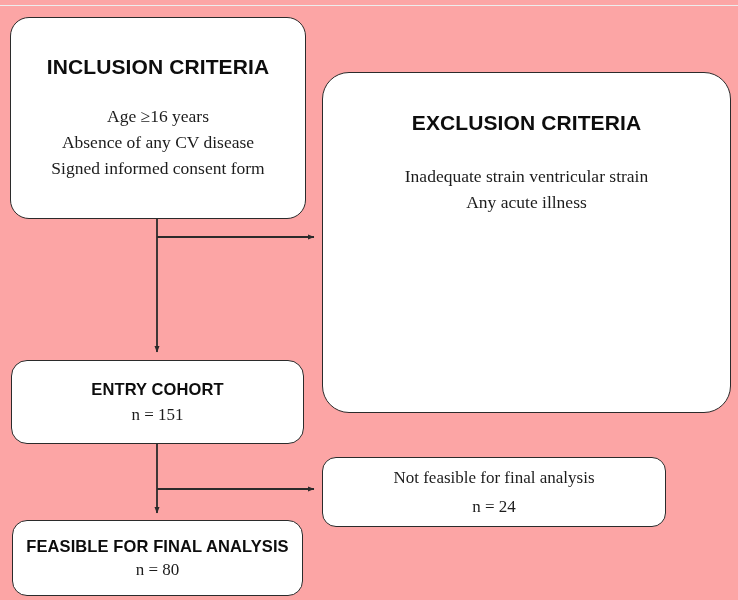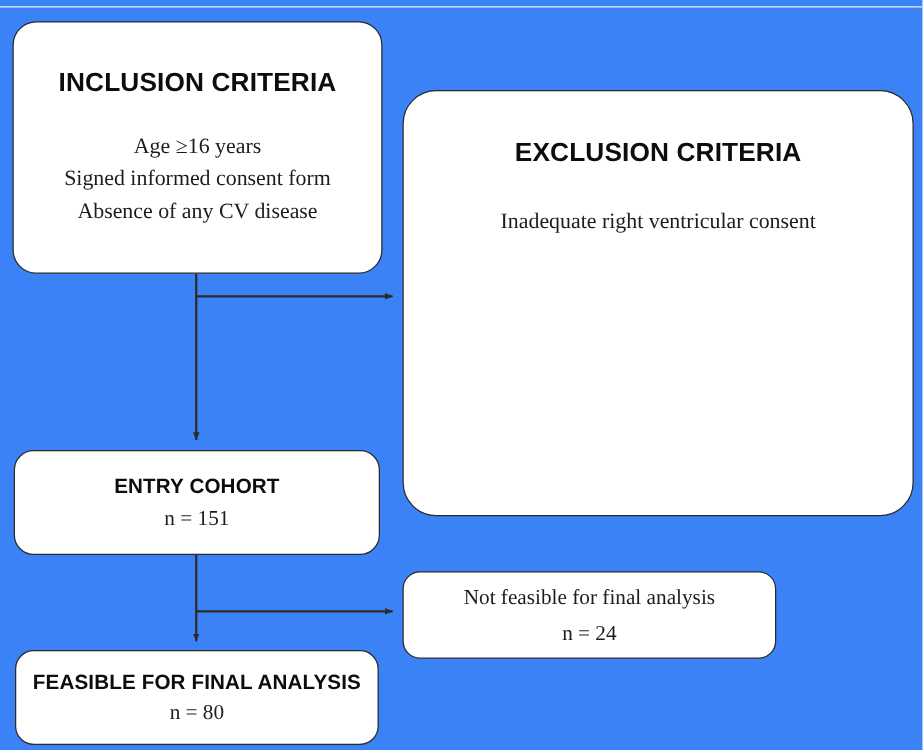--- a/index.html
+++ b/index.html
@@ -4,21 +4,21 @@
 <style>
   html, body {
     margin: 0;
     padding: 0;
     background: #ffffff;
   }
   #canvas {
     position: relative;
     width: 738px;
     height: 600px;
-    background: #3b82f6;
+    background: #fca5a5;
     font-family: "Liberation Sans", "DejaVu Sans", sans-serif;
     overflow: hidden;
   }
   .top-rule {
     position: absolute;
     left: 0;
     top: 5px;
     width: 738px;
     height: 1px;
     background: #ededed;
@@ -68,21 +68,21 @@
   #node-entry {
     left: 11px; top: 360px;
     width: 293px; height: 84px;
     border-radius: 16px;
   }
   #node-entry .title { font-size: 16.5px; margin-bottom: 6px; }
   #node-entry .body { font-size: 17px; }
 
   #node-notfeasible {
     left: 322px; top: 457px;
-    width: 299px; height: 70px;
+    width: 344px; height: 70px;
     border-radius: 14px;
     justify-content: center;
   }
   #node-notfeasible .body { font-size: 17px; line-height: 29px; }
 
   #node-feasible {
     left: 12px; top: 520px;
     width: 291px; height: 76px;
     border-radius: 15px;
   }
@@ -125,29 +125,30 @@
 
     <g>
       <line x1="157" y1="489" x2="314" y2="489" stroke="#2b2b2b" stroke-width="1.8" marker-end="url(#arrowhead)"></line>
     </g>
   </svg>
 
   <div class="node" id="node-inclusion">
     <div class="title">INCLUSION CRITERIA</div>
     <div class="body">
       <div>Age ≥16 years</div>
+      <div>Absence of any CV disease</div>
       <div>Signed informed consent form</div>
-      <div>Absence of any CV disease</div>
     </div>
   </div>
 
   <div class="node" id="node-exclusion">
     <div class="title">EXCLUSION CRITERIA</div>
     <div class="body">
-      <div>Inadequate right ventricular consent</div>
+      <div>Inadequate strain ventricular strain</div>
+      <div>Any acute illness</div>
     </div>
   </div>
 
   <div class="node" id="node-entry">
     <div class="title">ENTRY COHORT</div>
     <div class="body">n = 151</div>
   </div>
 
   <div class="node" id="node-notfeasible">
     <div class="body">Not feasible for final analysis</div>

